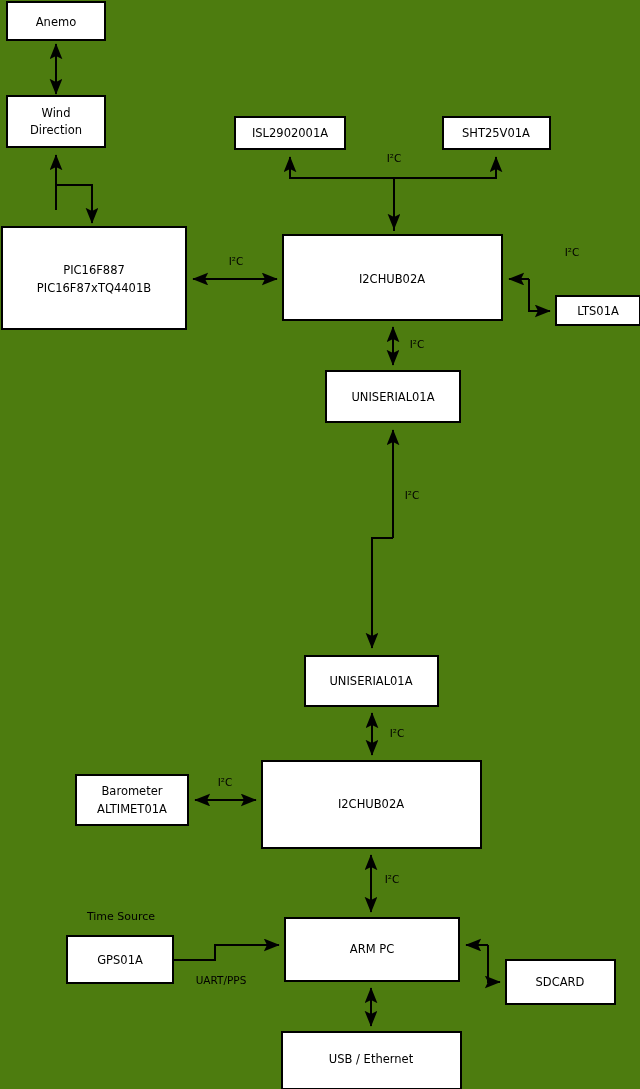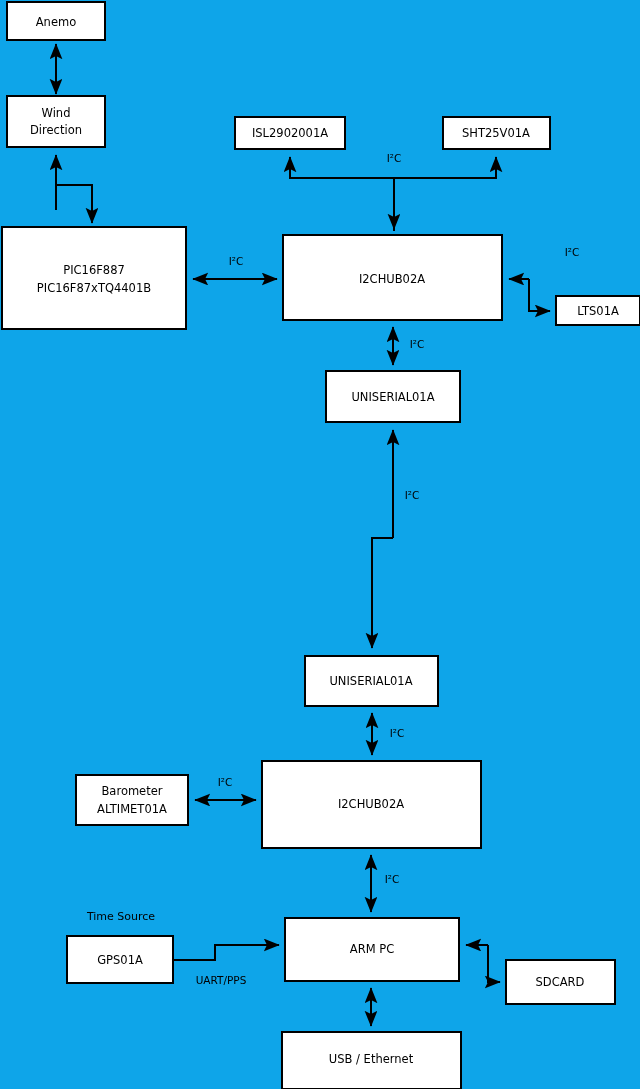--- a/index.html
+++ b/index.html
@@ -4,21 +4,21 @@
 <style>
   html, body {
     margin: 0;
     padding: 0;
     background: #ffffff;
   }
   #diagram-root {
     position: relative;
     width: 640px;
     height: 1089px;
-    background: #0ea5e9;
+    background: #4d7c0f;
     font-family: "DejaVu Sans", sans-serif;
     overflow: hidden;
     text-decoration: underline;
   }
   svg.diagram-canvas {
     display: block;
     width: 640px;
     height: 1089px;
   }
   .node-box {

